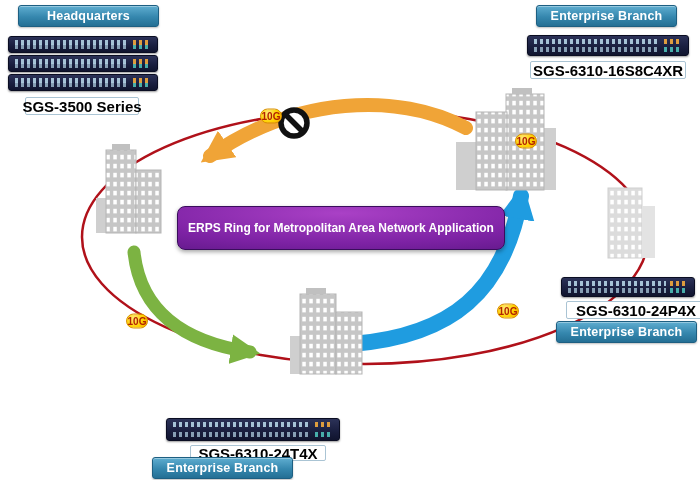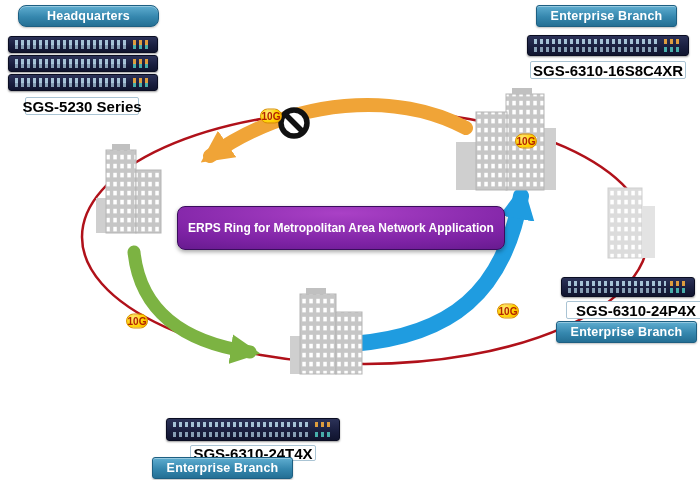--- a/index.html
+++ b/index.html
@@ -151,36 +151,36 @@
       <rect x="336" y="312" width="26" height="62" fill="url(#winA)" stroke="#b5b5b5" stroke-width="1"></rect>
       <rect x="306" y="288" width="20" height="6" fill="#c0c0c0"></rect>
     </g>
 
     <g>
       <rect x="608" y="188" width="34" height="70" fill="url(#winB)" stroke="#cfcfcf" stroke-width="1"></rect>
       <rect x="642" y="206" width="13" height="52" fill="#e3e3e3"></rect>
     </g>
   </svg>
 
-  <div class="site-label" style="left:18px; top:5px; width:141px;border-radius:8px;">Headquarters</div>
+  <div class="site-label" style="left:18px; top:5px; width:141px;">Headquarters</div>
   <div class="switch" style="left:8px; top:36px; width:150px; height:17px;"></div>
   <div class="switch" style="left:8px; top:55px; width:150px; height:17px;"></div>
   <div class="switch" style="left:8px; top:74px; width:150px; height:17px;"></div>
-  <div class="device-label" style="left:25px; top:97px; width:114px;">SGS-5230 Series</div>
+  <div class="device-label" style="left:25px; top:97px; width:114px;">SGS-3500 Series</div>
 
   <div class="site-label" style="left:536px; top:5px; width:141px;">Enterprise Branch</div>
   <div class="switch" style="left:527px; top:35px; width:162px; height:21px;"></div>
   <div class="device-label" style="left:530px; top:61px; width:156px;">SGS-6310-16S8C4XR</div>
 
   <div class="switch" style="left:561px; top:277px; width:134px; height:20px;"></div>
   <div class="device-label" style="left:566px; top:301px; width:140px;">SGS-6310-24P4X</div>
   <div class="site-label" style="left:556px; top:321px; width:141px;">Enterprise Branch</div>
 
   <div class="switch" style="left:166px; top:418px; width:174px; height:23px;"></div>
-  <div class="device-label" style="left:190px; top:445px; width:126px; height:16px;">SGS-6310-24T4X</div>
+  <div class="device-label" style="left:190px; top:445px; width:136px; height:16px;">SGS-6310-24T4X</div>
   <div class="site-label" style="left:152px; top:457px; width:141px;">Enterprise Branch</div>
 
   <div class="banner">
     <div>ERPS Ring for Metropolitan Area Network Application</div>
   </div>
 
   <div class="badge" style="left:271px; top:116px;">10G</div>
   <div class="badge" style="left:526px; top:141px;">10G</div>
   <div class="badge" style="left:508px; top:311px;">10G</div>
   <div class="badge" style="left:137px; top:321px;">10G</div>

